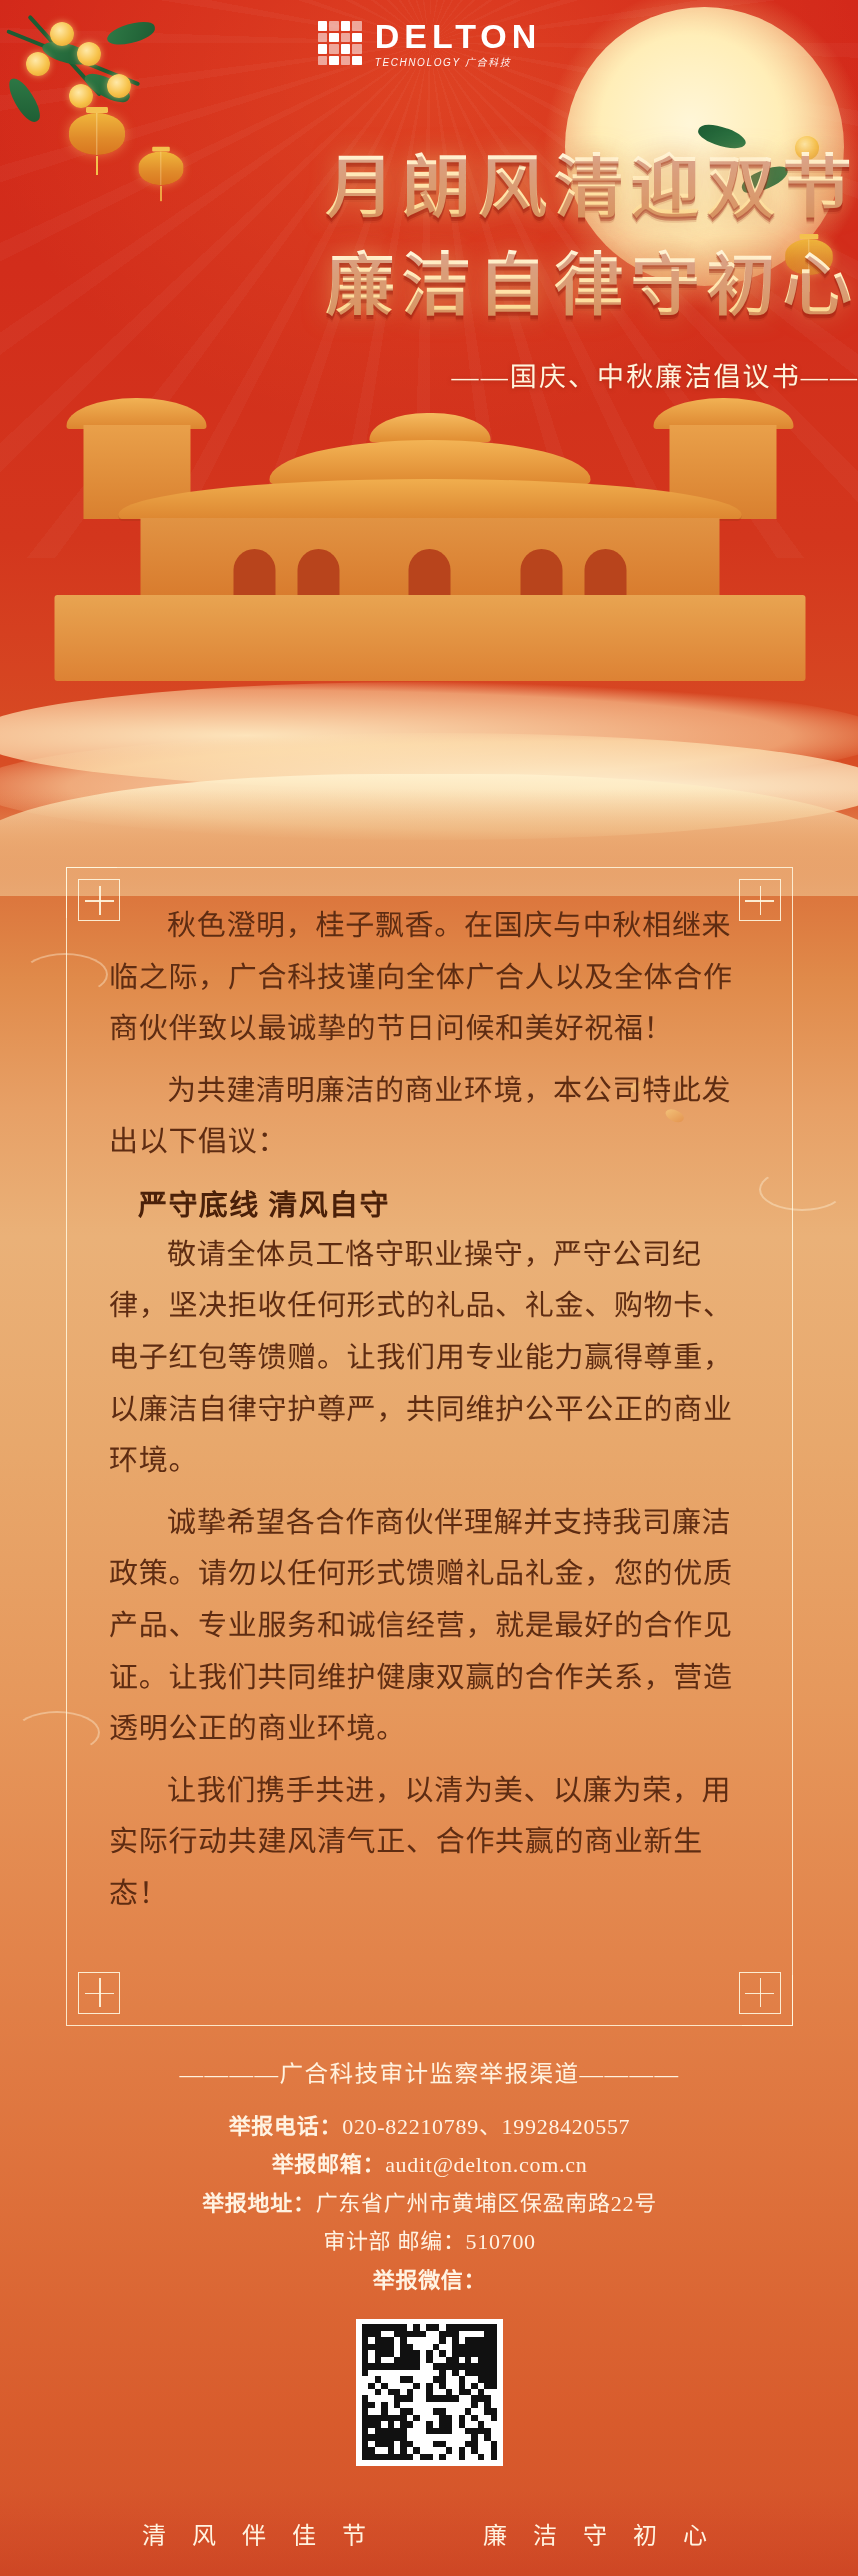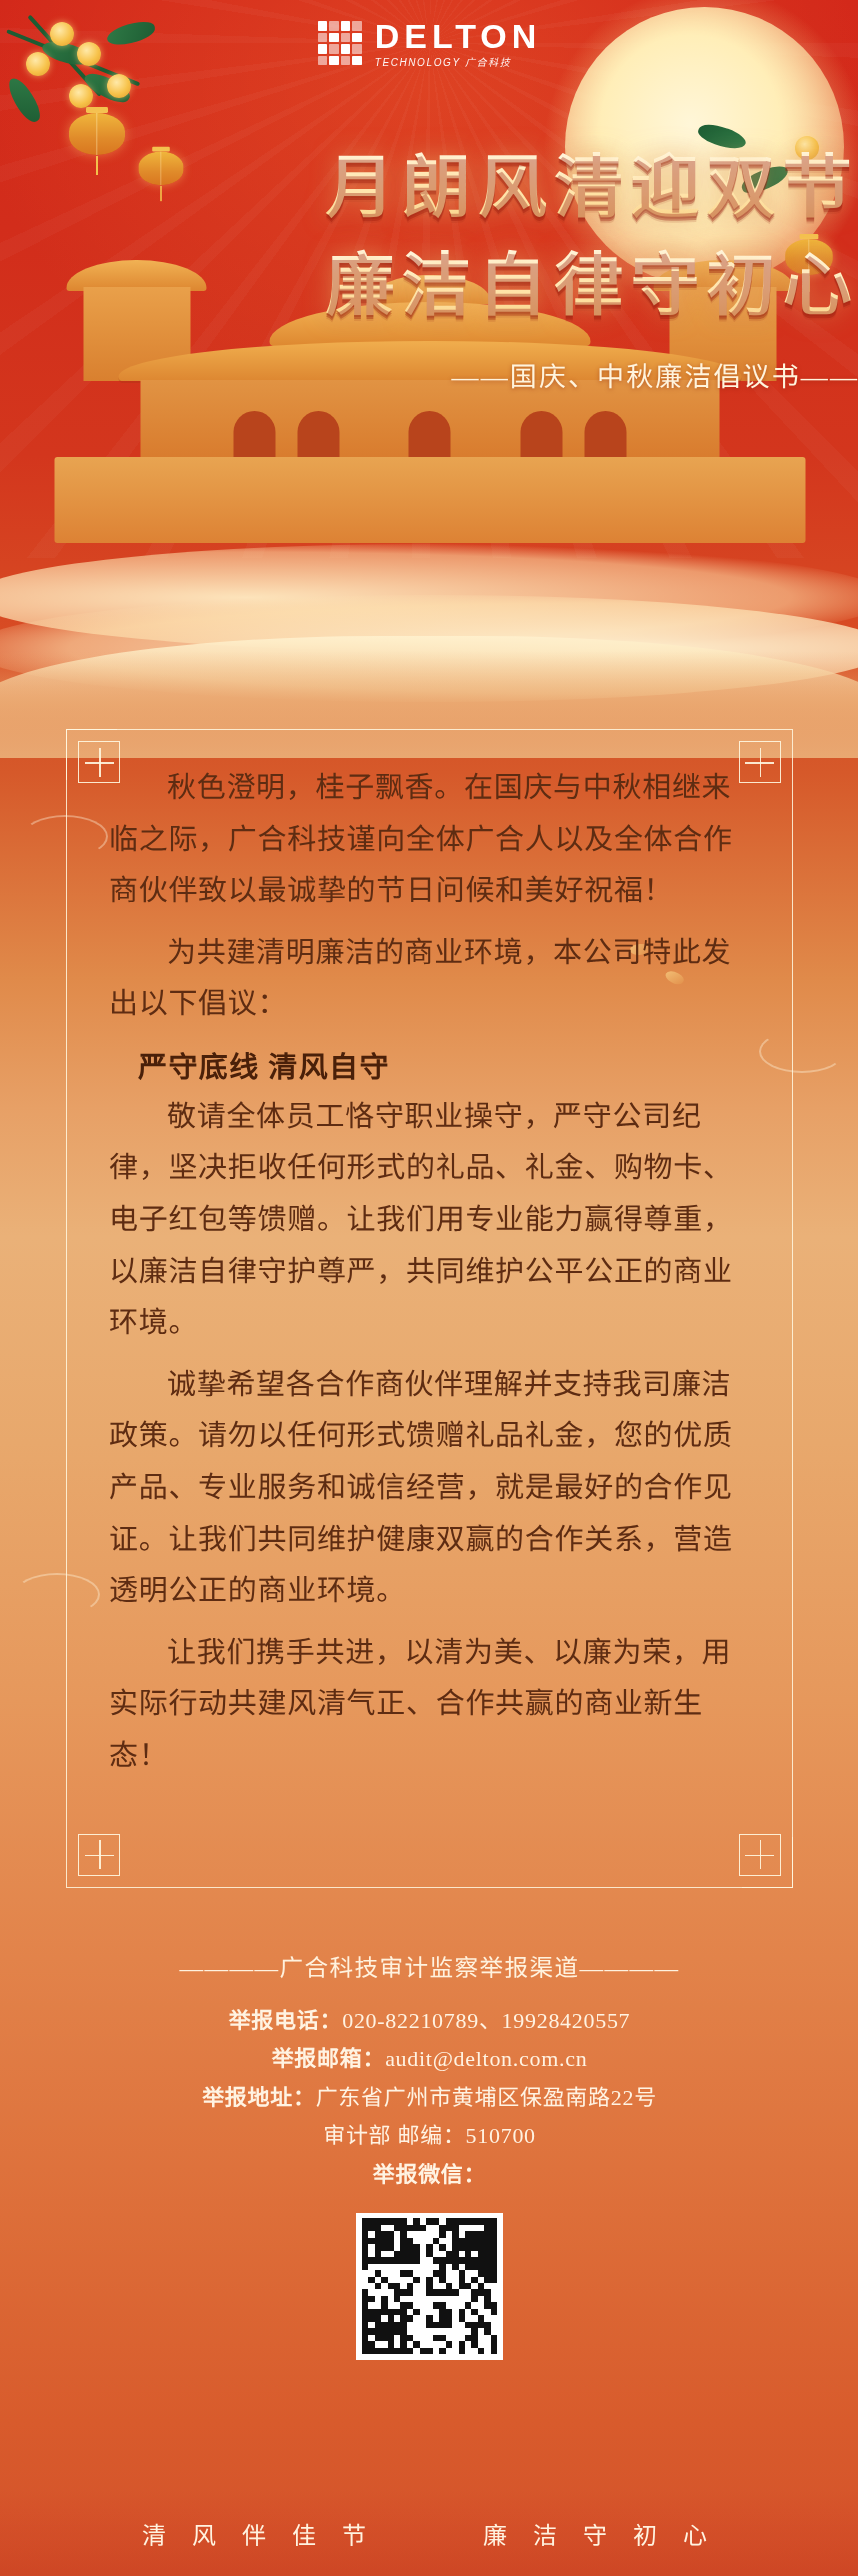--- a/index.html
+++ b/index.html
@@ -17,21 +17,21 @@
     width:859px;
     height:2576px;
     overflow:hidden;
     background:
       radial-gradient(ellipse 587px 444px at 716px 186px, rgba(255,235,170,0.55) 0%, rgba(255,220,150,0.18) 45%, rgba(255,200,120,0) 70%),
       linear-gradient(180deg,#d8331d 0%, #d63a1f 10%, #cf3a1c 22%, #d6592a 30%, #e08a4a 38%, #e7a066 43%,
         #eab178 48%, #e8a86c 56%, #e6985c 66%, #e2834a 76%, #dd6e39 86%, #d85b2c 94%, #d4512a 100%);
   }
 
   
-  .hero { position:relative; height:758px; overflow:hidden; }
+  .hero { position:relative; height:896px; overflow:hidden; }
   .hero::before{
     content:"";
     position:absolute; inset:0;
     background:
       radial-gradient(circle 215px at 705px 147px, rgba(255,243,200,0.85) 0%, rgba(255,235,175,0.55) 42%, rgba(255,225,150,0.12) 68%, rgba(255,220,140,0) 75%),
       radial-gradient(ellipse 644px 501px at 429px 86px, rgba(255,140,60,0.25) 0%, rgba(210,40,20,0) 70%),
       linear-gradient(180deg,#d3281a 0%,#d22d1b 30%,#d3361d 60%,#d84d24 85%,#dd6330 100%);
   }
   .moon{
     position:absolute; left:565px; top:7.2px; width:279px; height:279px;
@@ -205,21 +205,21 @@
     font-family:"Liberation Serif", serif;
     font-size:29px; font-weight:bold; letter-spacing:1.4px;
     color:#4a2009; margin:13px 0 5.7px; text-indent:1em;
   }
 
   
   .contact{
     text-align:center; color:#fdf0dc; padding:29px 0 0;
     font-family:"Liberation Serif", serif;
   }
-  .contact .ch{ font-size:23.6px; letter-spacing:1.4px; margin-bottom:18.6px; color:#fff2de;margin-top:32px; }
+  .contact .ch{ font-size:23.6px; letter-spacing:1.4px; margin-bottom:18.6px; color:#fff2de; }
   .contact .row{ font-size:22px; line-height:1.75; letter-spacing:0.7px; color:#fff3e2; }
   .contact .row b{ font-weight:bold; }
   .qr-wrap{ display:flex; justify-content:center; margin-top:18.6px; }
   .qr{
     width:147px;height:147px;background:#fff;padding:5.7px;
   }
   .qr-grid{ width:100%;height:100%; display:grid; grid-template-columns:repeat(21,1fr); grid-template-rows:repeat(21,1fr); }
   .qr-grid span{ background:#fff; }
   .qr-grid span.on{ background:#111; }
 

